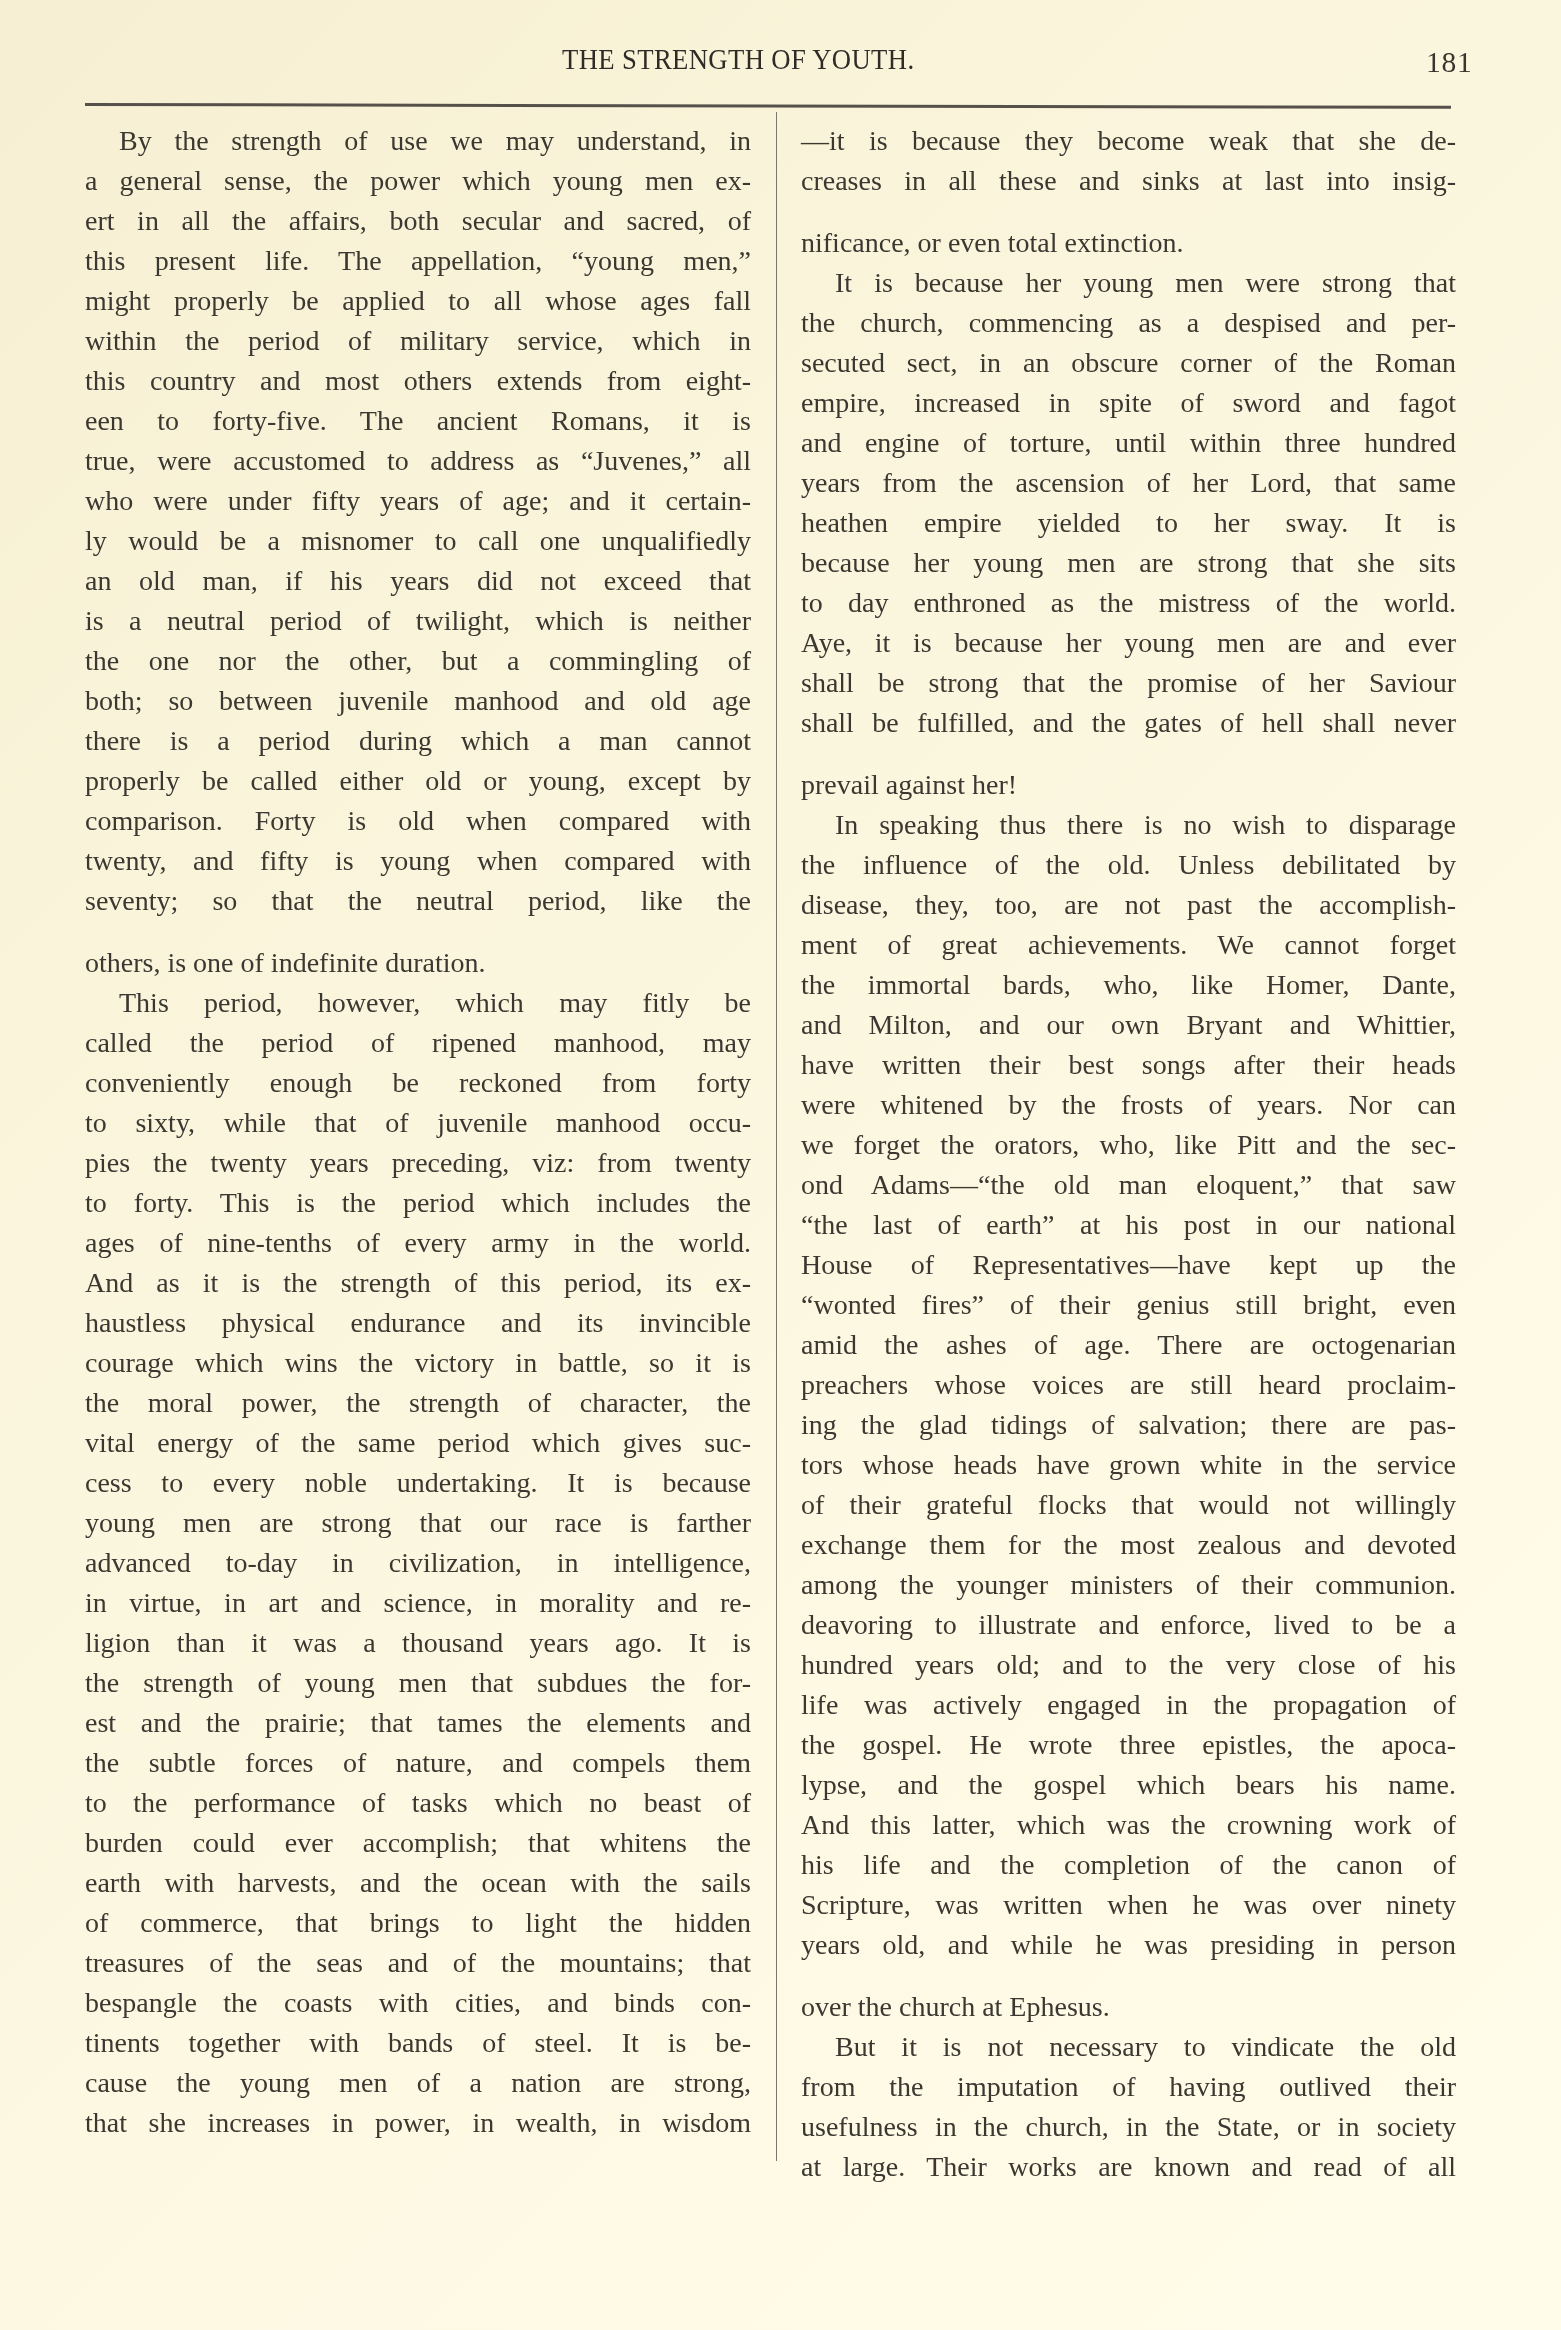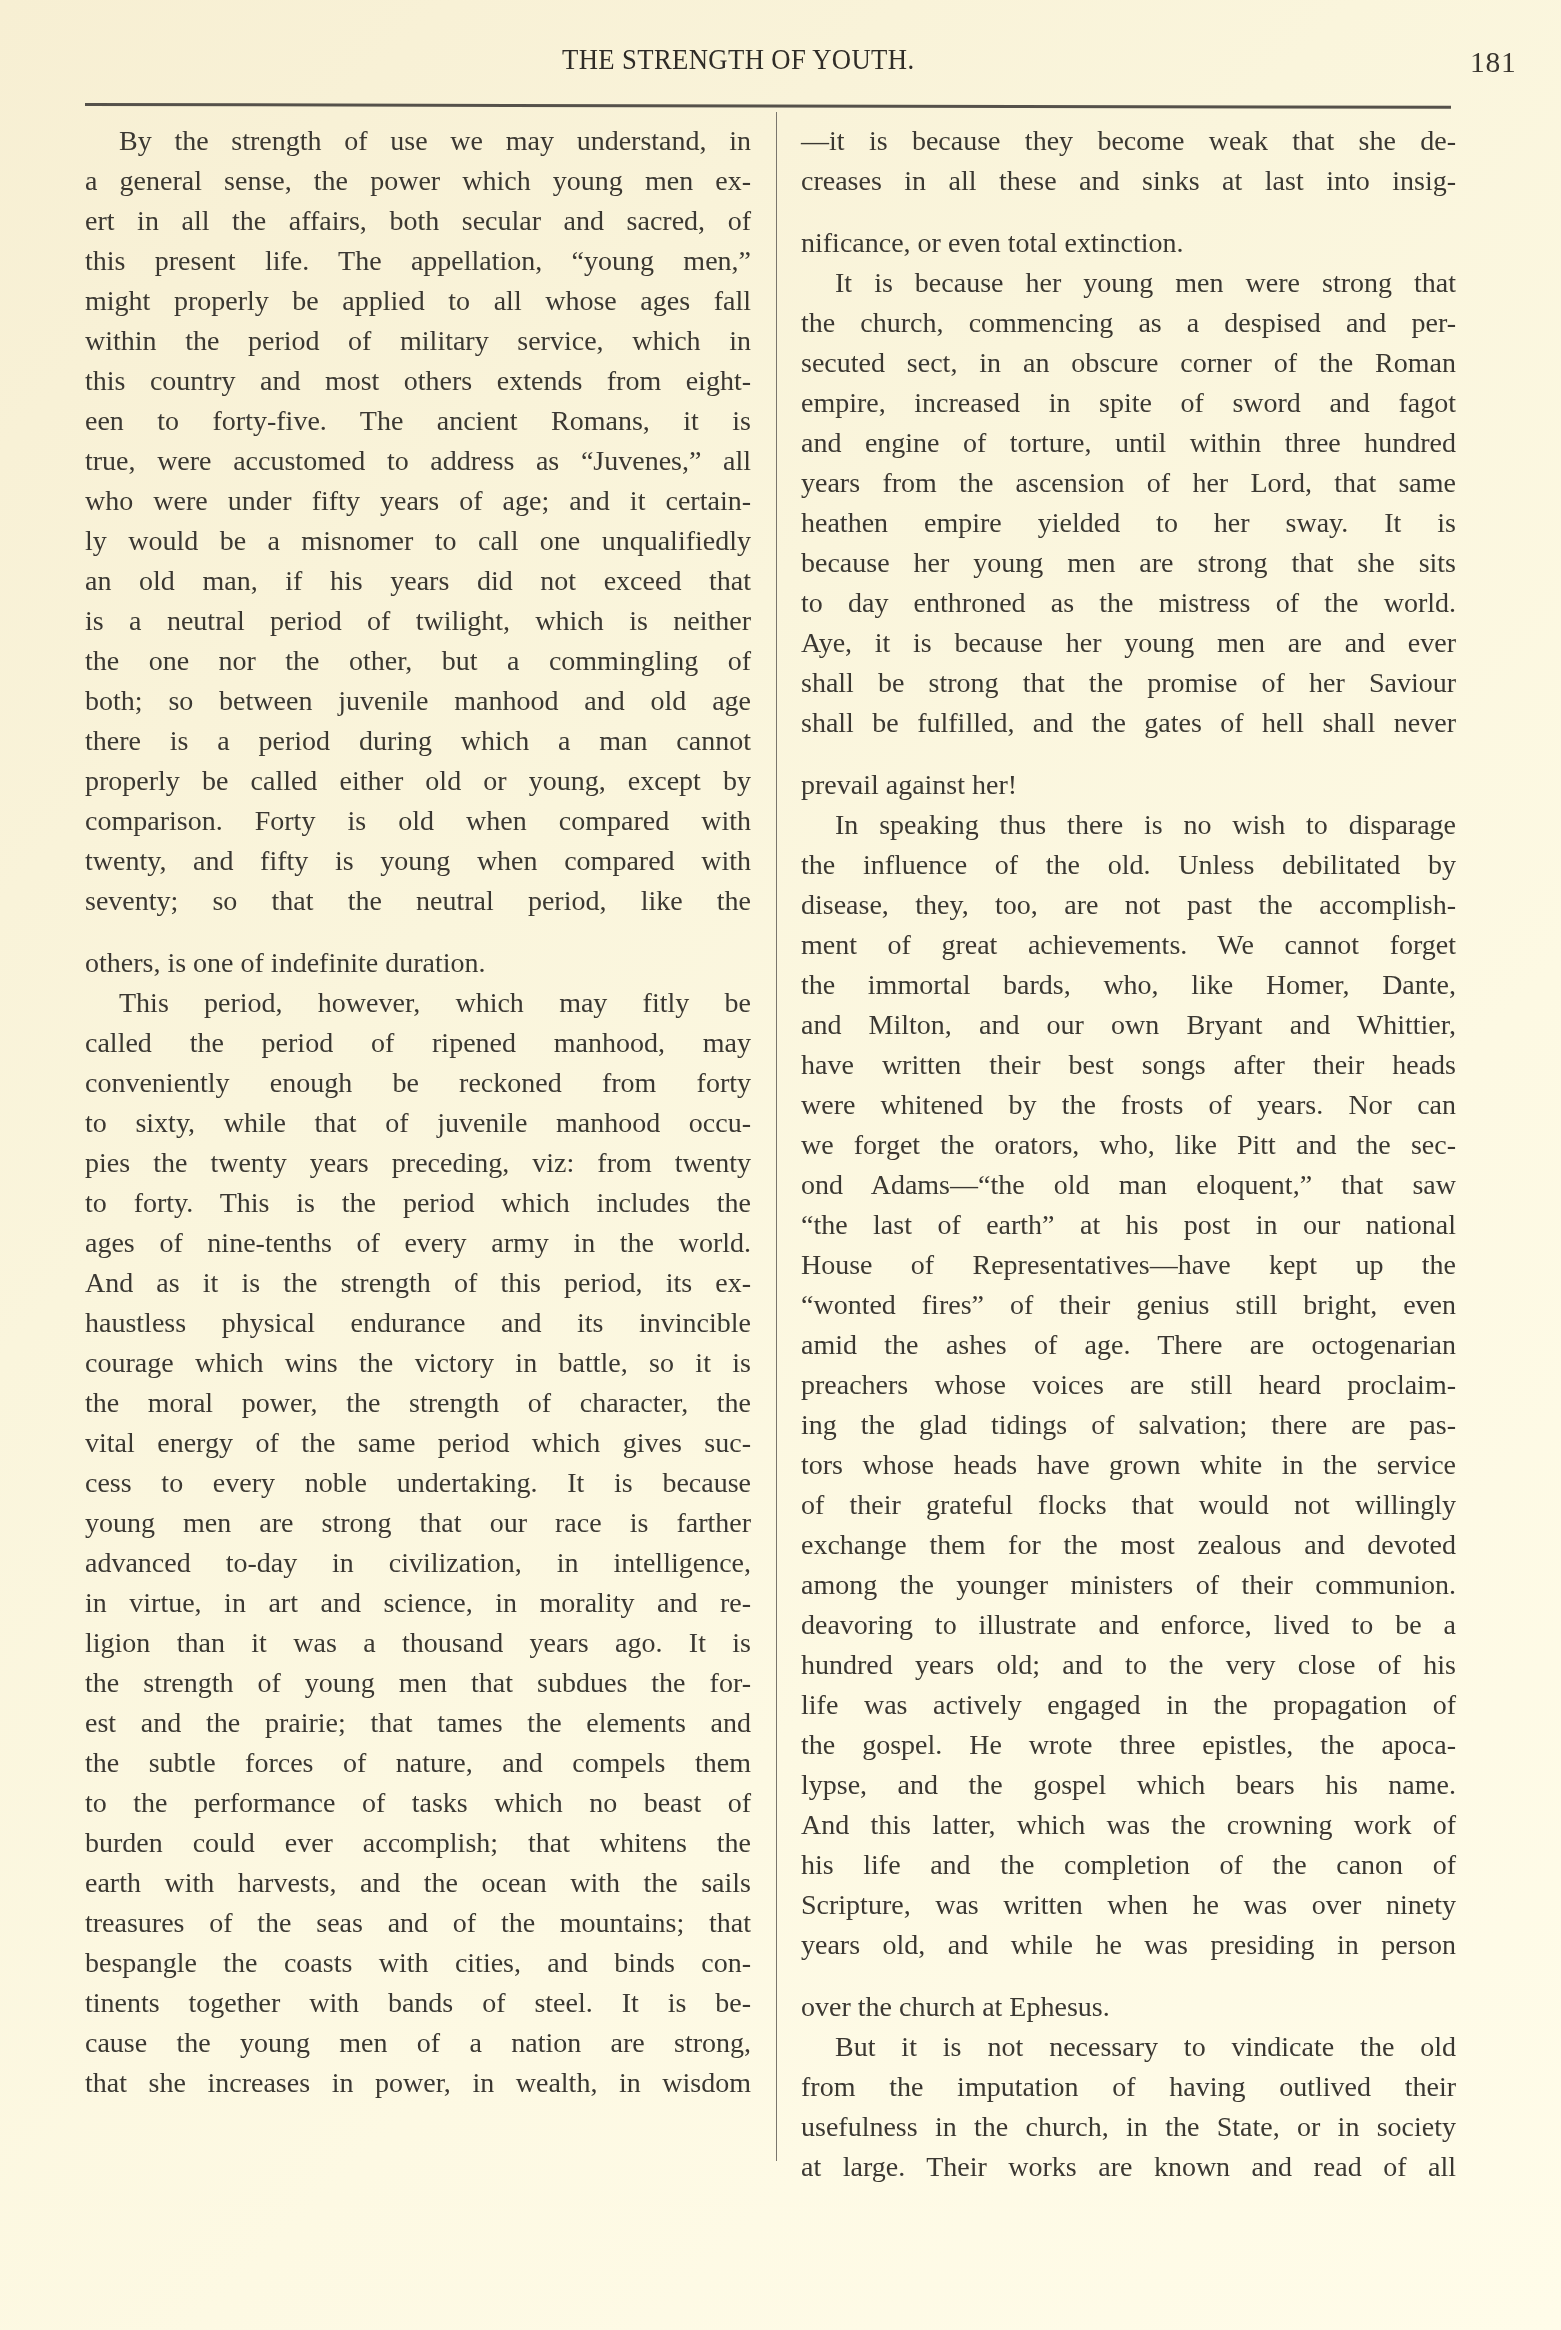--- a/index.html
+++ b/index.html
@@ -13,21 +13,21 @@
     position: absolute; left: 14px; top: 36px; width: 1562px; height: 49px;
   }
   .title {
     position: absolute; left: 548px; top: 0; width: 492px;
     font-size: 29px; letter-spacing: 0.4px; line-height: 46px;
     transform: scaleX(0.92); transform-origin: left center;
     white-space: nowrap; color: #2f2c27;
   }
   .page-number {
     position: absolute; left: 1412px; top: 3.3px;
-    font-size: 29.5px; line-height: 46px; color: #3a362f; letter-spacing: 0.8px; margin-left: 44px;
+    font-size: 29.5px; line-height: 46px; color: #3a362f; letter-spacing: 0.8px;
   }
   .head-rule {
     position: absolute; left: 85px; top: 103px; width: 1366px; height: 2.5px;
     background: #55514a; transform: rotate(0.12deg); transform-origin: left;
   }
   .col-divider {
     position: absolute; left: 776px; top: 112px; width: 1.2px; height: 2049px;
     background: #7a766d;
   }
   .column {
@@ -93,20 +93,21 @@
     <div class="line">young men are strong that our race is farther</div>
     <div class="line">advanced to-day in civilization, in intelligence,</div>
     <div class="line">in virtue, in art and science, in morality and re-</div>
     <div class="line">ligion than it was a thousand years ago.  It is</div>
     <div class="line">the strength of young men that subdues the for-</div>
     <div class="line">est and the prairie; that tames the elements and</div>
     <div class="line">the subtle forces of nature, and compels them</div>
     <div class="line">to the performance of tasks which no beast of</div>
     <div class="line">burden could ever accomplish; that whitens the</div>
     <div class="line">earth with harvests, and the ocean with the sails</div>
+    <div class="line">of commerce, that brings to light the hidden</div>
     <div class="line">treasures of the seas and of the mountains; that</div>
     <div class="line">bespangle the coasts with cities, and binds con-</div>
     <div class="line">tinents together with bands of steel.  It is be-</div>
     <div class="line">cause the young men of a nation are strong,</div>
     <div class="line">that she increases in power, in wealth, in wisdom</div>
   </div>
 <div class="column col-right">
     <div class="line">—it is because they become weak that she de-</div>
     <div class="line">creases in all these and sinks at last into insig-</div>
     <div class="line last">nificance, or even total extinction.</div>

